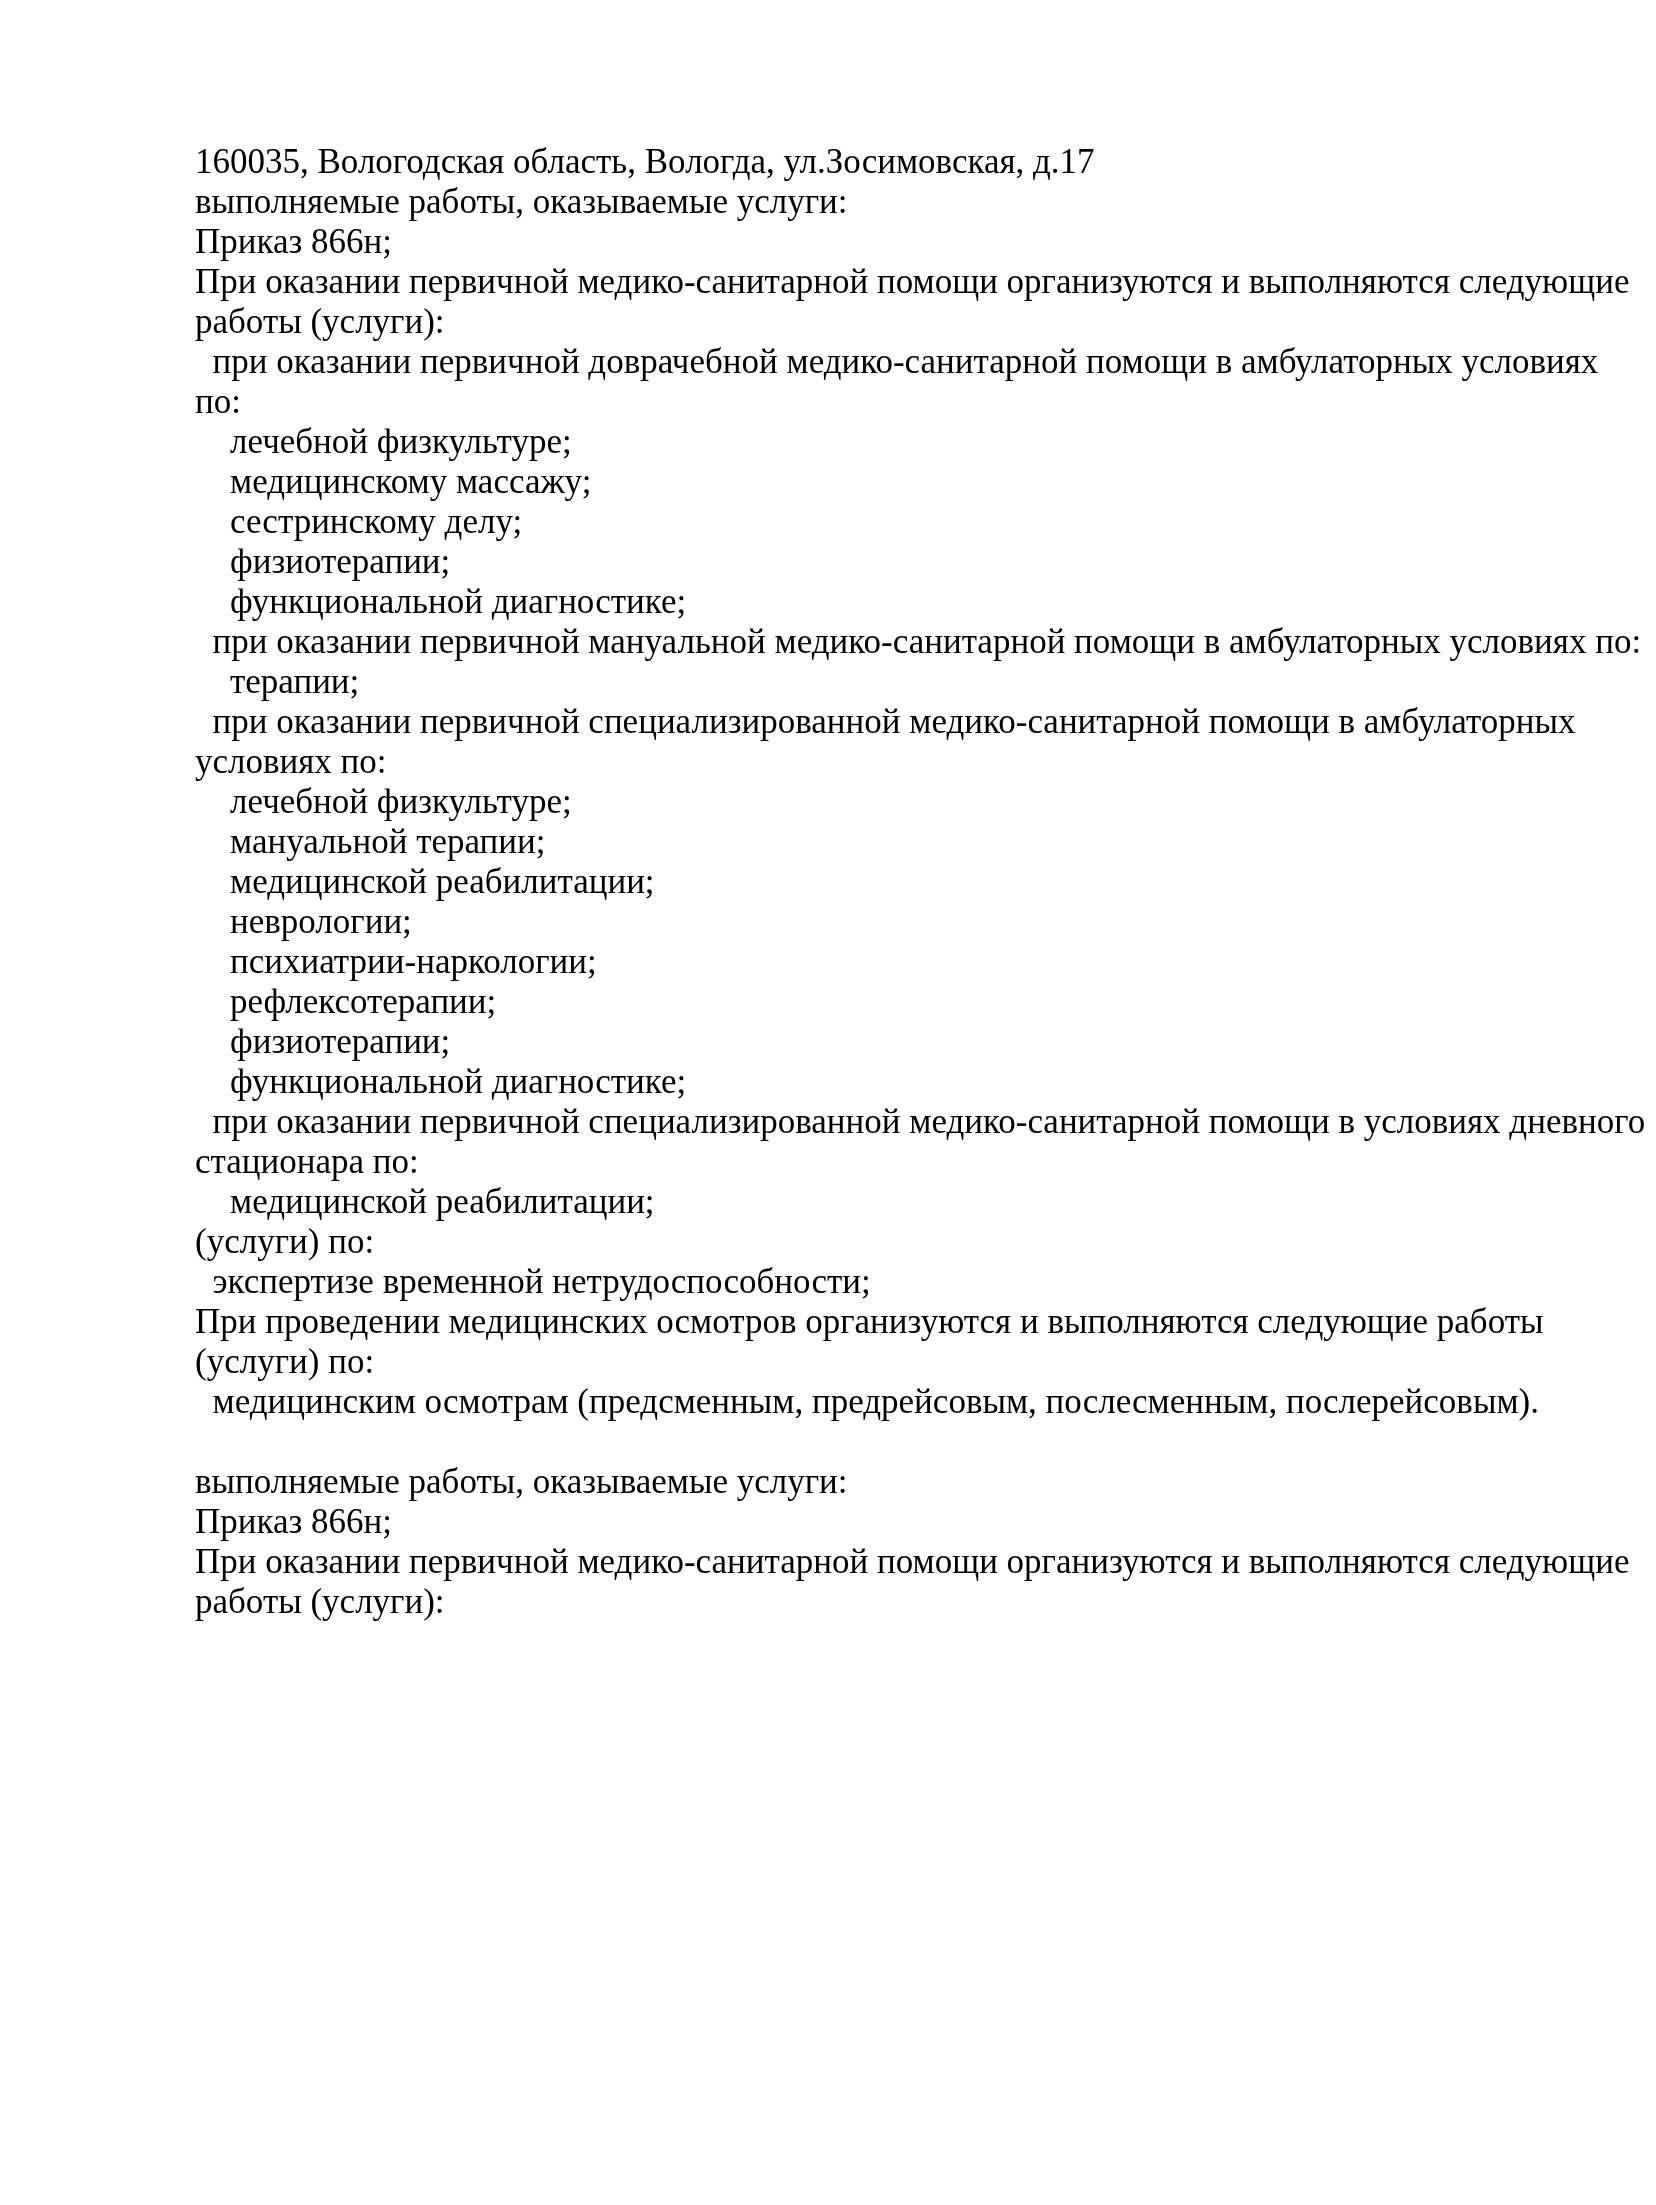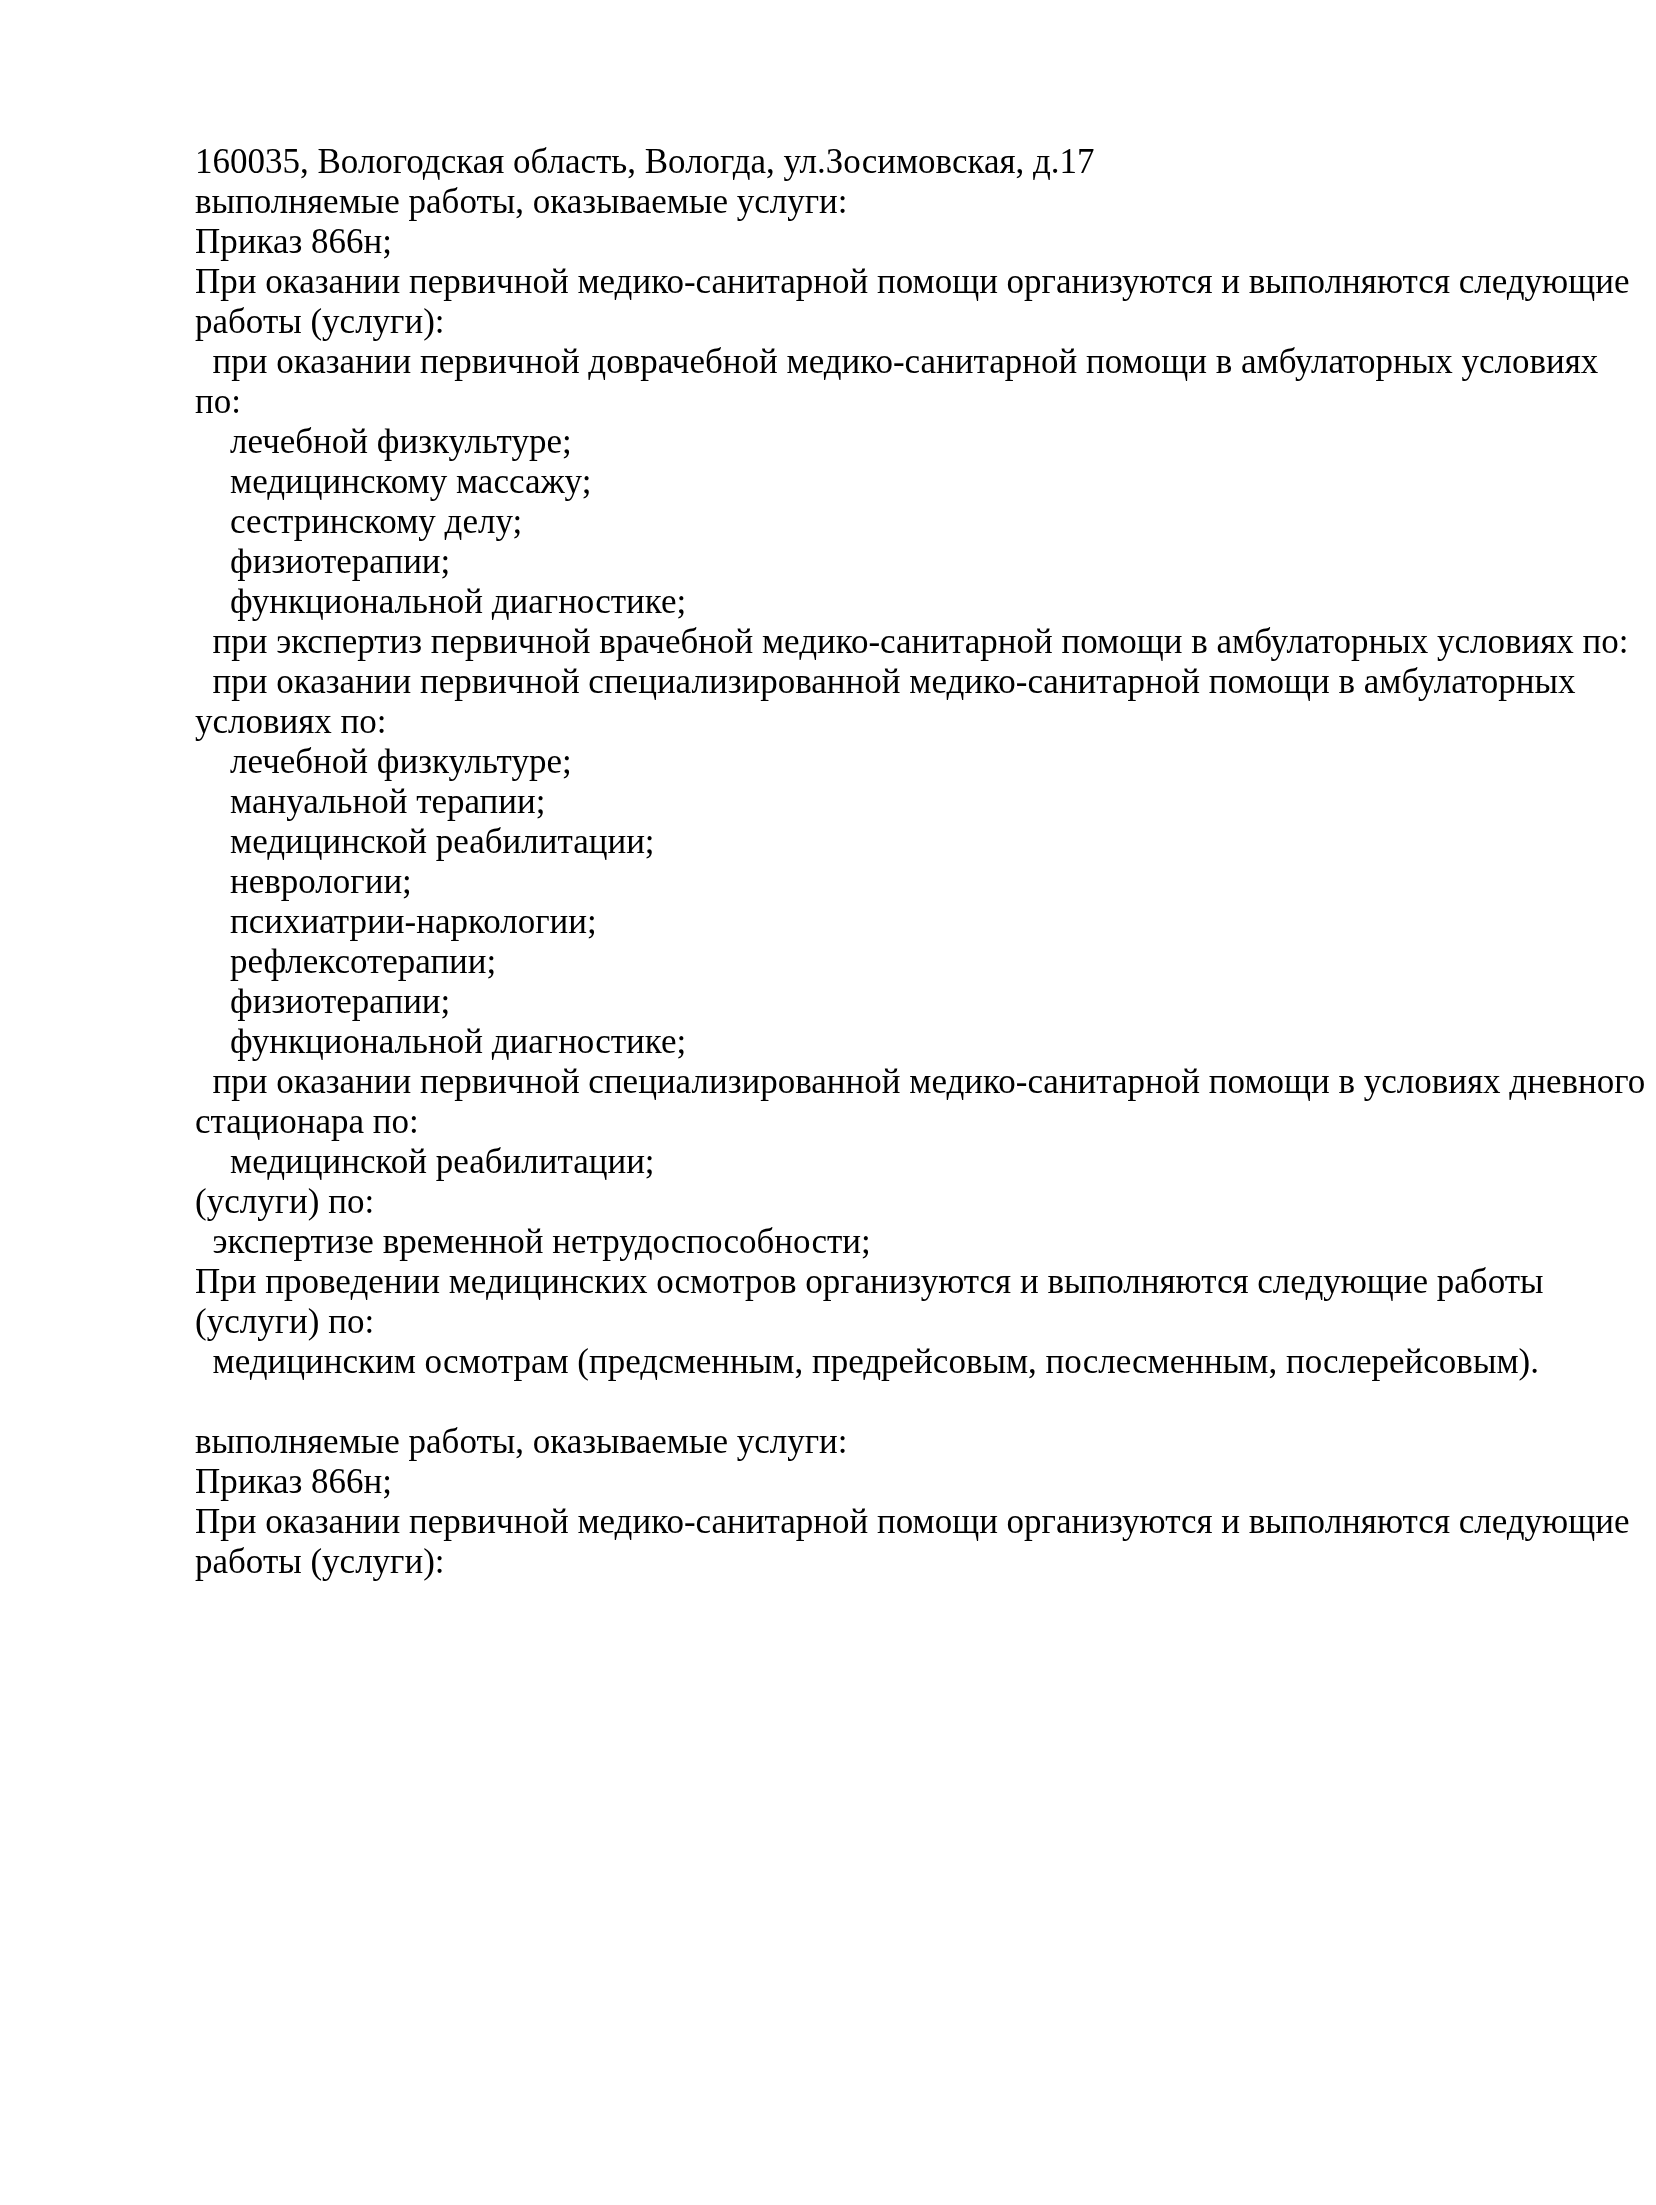--- a/index.html
+++ b/index.html
@@ -35,21 +35,22 @@
   <div class="doc-line">Приказ 866н;</div>
   <div class="doc-line">При оказании первичной медико-санитарной помощи организуются и выполняются следующие</div>
   <div class="doc-line">работы (услуги):</div>
   <div class="doc-line">  при оказании первичной доврачебной медико-санитарной помощи в амбулаторных условиях</div>
   <div class="doc-line">по:</div>
   <div class="doc-line">    лечебной физкультуре;</div>
   <div class="doc-line">    медицинскому массажу;</div>
   <div class="doc-line">    сестринскому делу;</div>
   <div class="doc-line">    физиотерапии;</div>
   <div class="doc-line">    функциональной диагностике;</div>
-  <div class="doc-line">  при экспертиз первичной врачебной медико-санитарной помощи в амбулаторных условиях по:</div>
+  <div class="doc-line">  при оказании первичной мануальной медико-санитарной помощи в амбулаторных условиях по:</div>
+  <div class="doc-line">    терапии;</div>
   <div class="doc-line">  при оказании первичной специализированной медико-санитарной помощи в амбулаторных</div>
   <div class="doc-line">условиях по:</div>
   <div class="doc-line">    лечебной физкультуре;</div>
   <div class="doc-line">    мануальной терапии;</div>
   <div class="doc-line">    медицинской реабилитации;</div>
   <div class="doc-line">    неврологии;</div>
   <div class="doc-line">    психиатрии-наркологии;</div>
   <div class="doc-line">    рефлексотерапии;</div>
   <div class="doc-line">    физиотерапии;</div>
   <div class="doc-line">    функциональной диагностике;</div>

